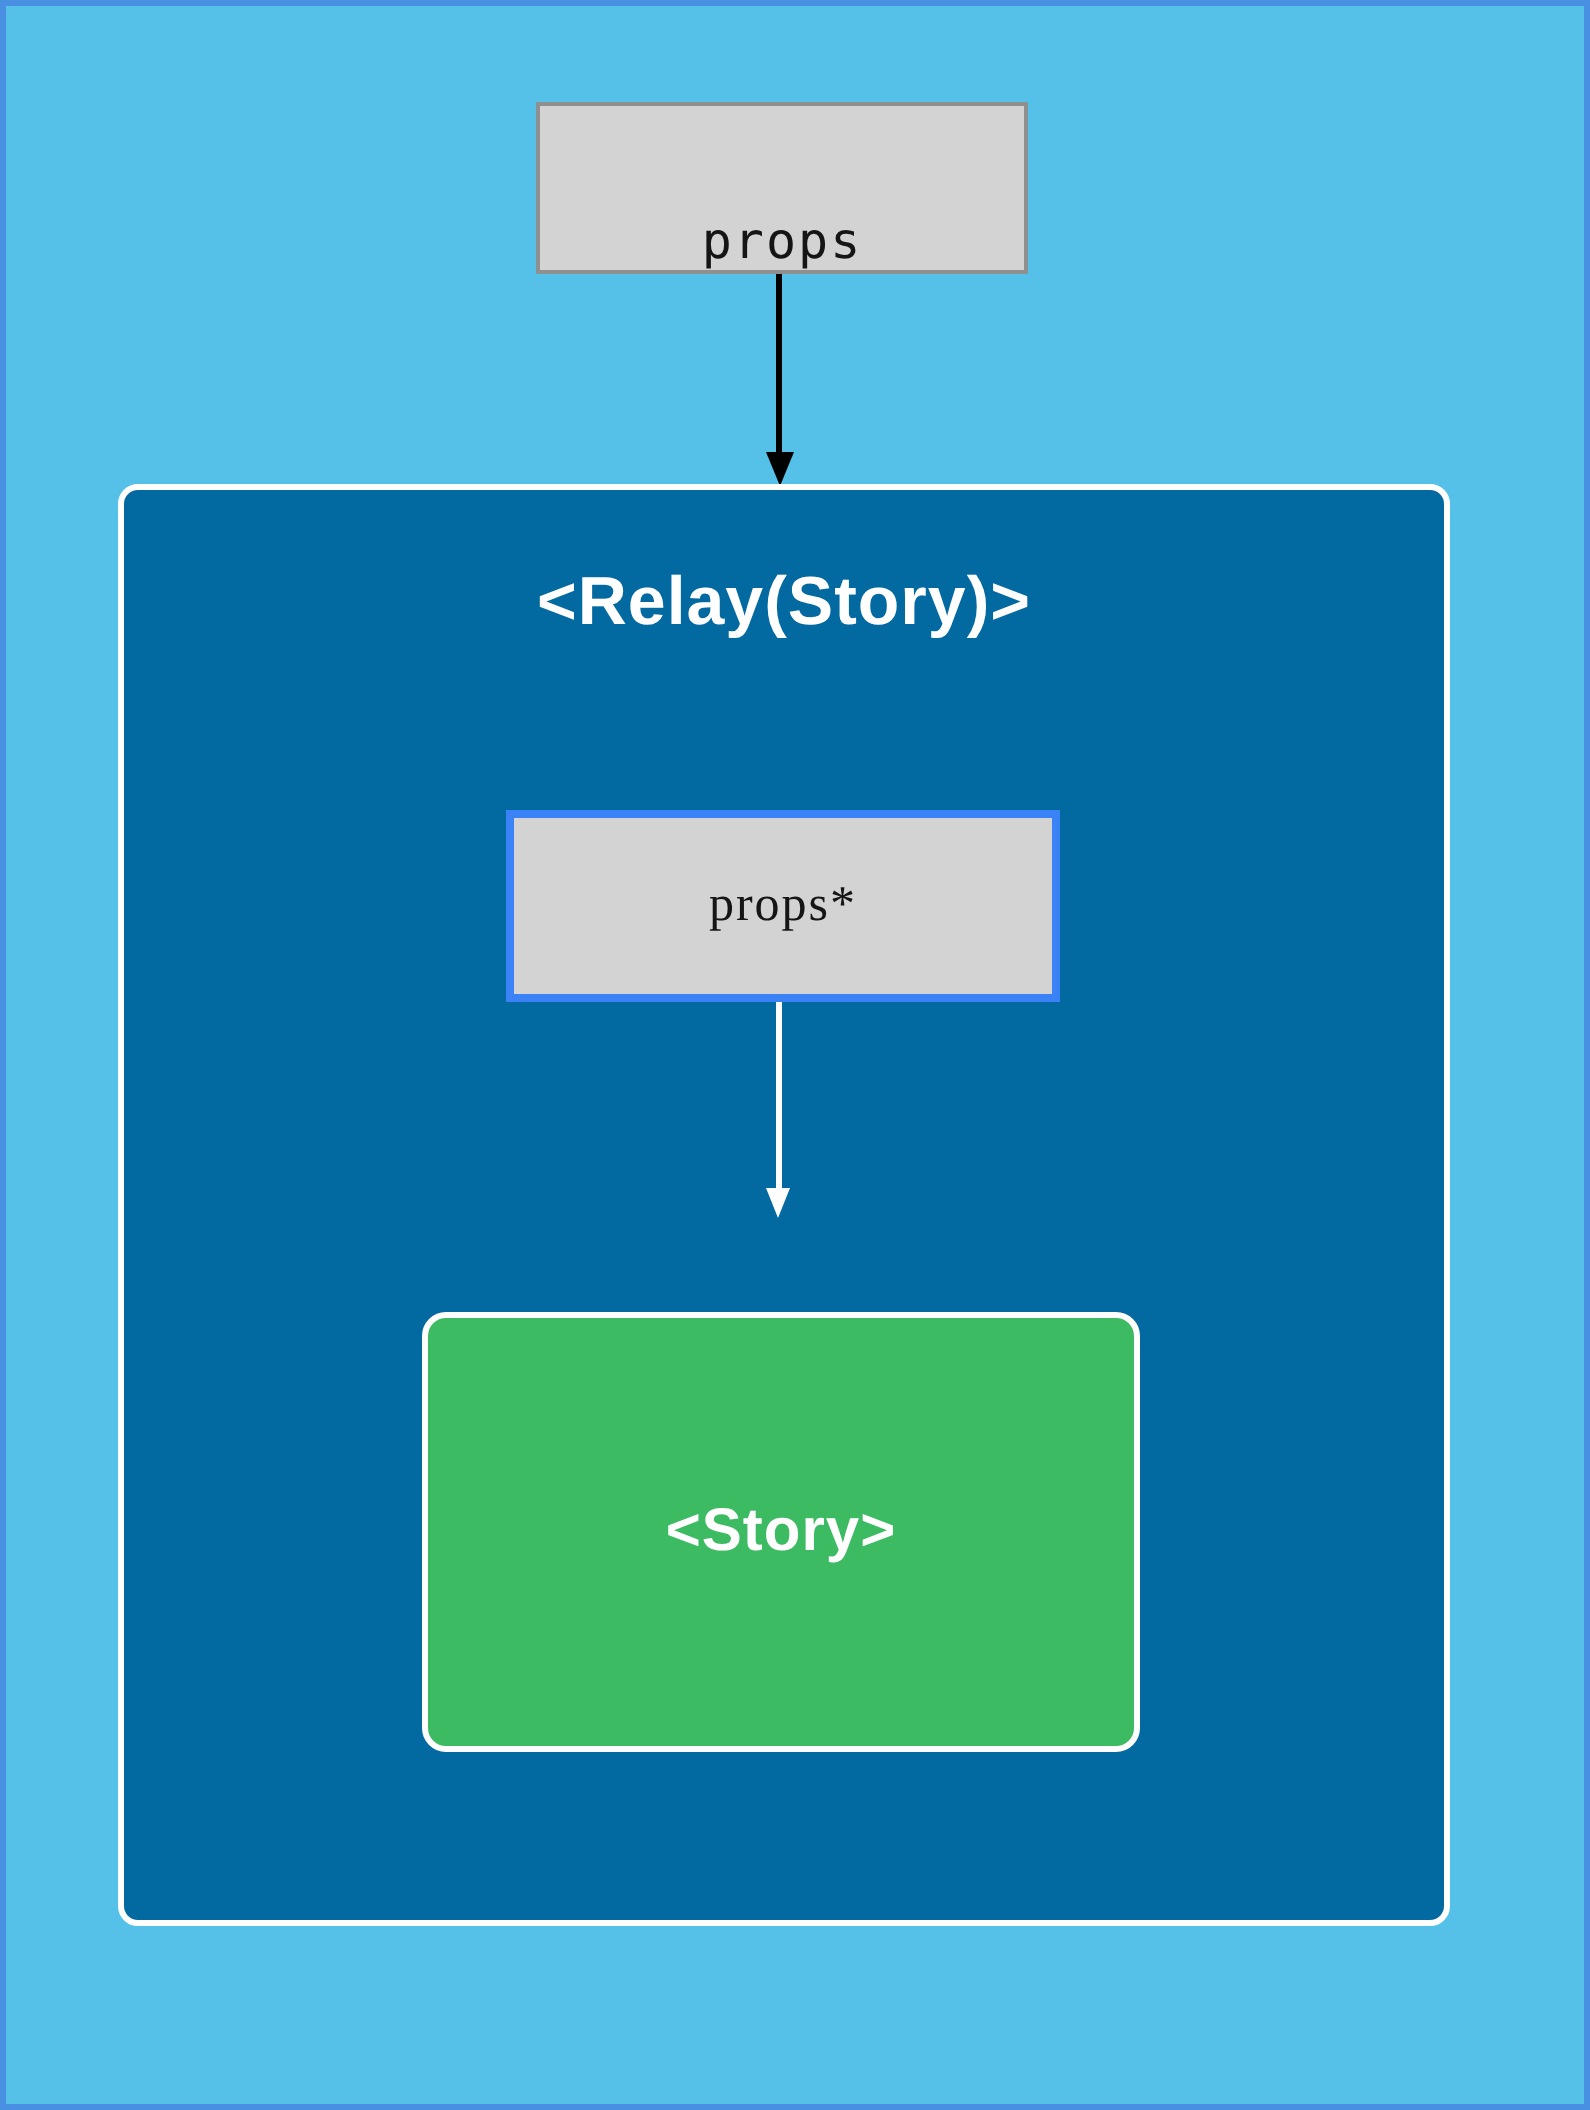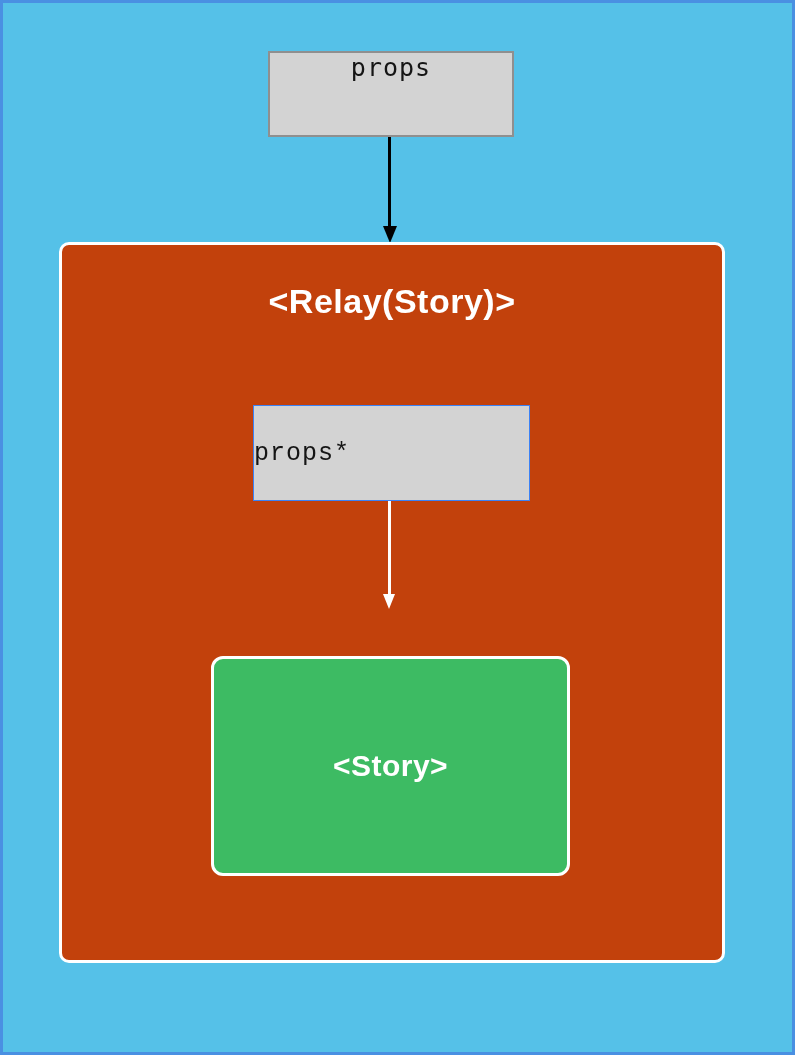--- a/index.html
+++ b/index.html
@@ -14,21 +14,21 @@
   }
 
   
   .props-box {
     position: absolute;
     left: 268px; top: 51px;
     width: 246px; height: 86px;
     box-sizing: border-box;
     background: #d3d3d3;
     border: 2px solid #8f8f8f;
-    display: flex; align-items: flex-start; justify-content: center;
+    display: flex; align-items: flex-end; justify-content: center;
     font-family: "DejaVu Sans Mono", monospace;
     font-size: 25px;
     color: #151515;
     letter-spacing: 1px;
   }
 
   
   .arrow-black-line {
     position: absolute;
     left: 388px; top: 137px;
@@ -43,21 +43,21 @@
     border-right: 7px solid transparent;
     border-top: 17px solid #000000;
   }
 
   
   .relay-container {
     position: absolute;
     left: 59px; top: 242px;
     width: 666px; height: 721px;
     box-sizing: border-box;
-    background: #c2410c;
+    background: #0369a1;
     border: 3px solid #ffffff;
     border-radius: 10px;
   }
   .relay-title {
     position: absolute;
     left: 0; top: 34px;
     width: 100%;
     text-align: center;
     color: #ffffff;
     font-size: 34px;
@@ -66,23 +66,23 @@
     letter-spacing: 0.5px;
   }
 
   
   .props-inner-box {
     position: absolute;
     left: 191px; top: 160px;
     width: 277px; height: 96px;
     box-sizing: border-box;
     background: #d3d3d3;
-    border: 1px solid #3b82f6;
-    display: flex; align-items: center; justify-content: flex-start;
-    font-family: Liberation Mono, monospace;
+    border: 4px solid #3b82f6;
+    display: flex; align-items: center; justify-content: center;
+    font-family: Liberation Serif, serif;
     font-size: 25px;
     color: #151515;
     letter-spacing: 1px;
   }
 
   
   .arrow-white-line {
     position: absolute;
     left: 326px; top: 256px;
     width: 3px; height: 95px;

